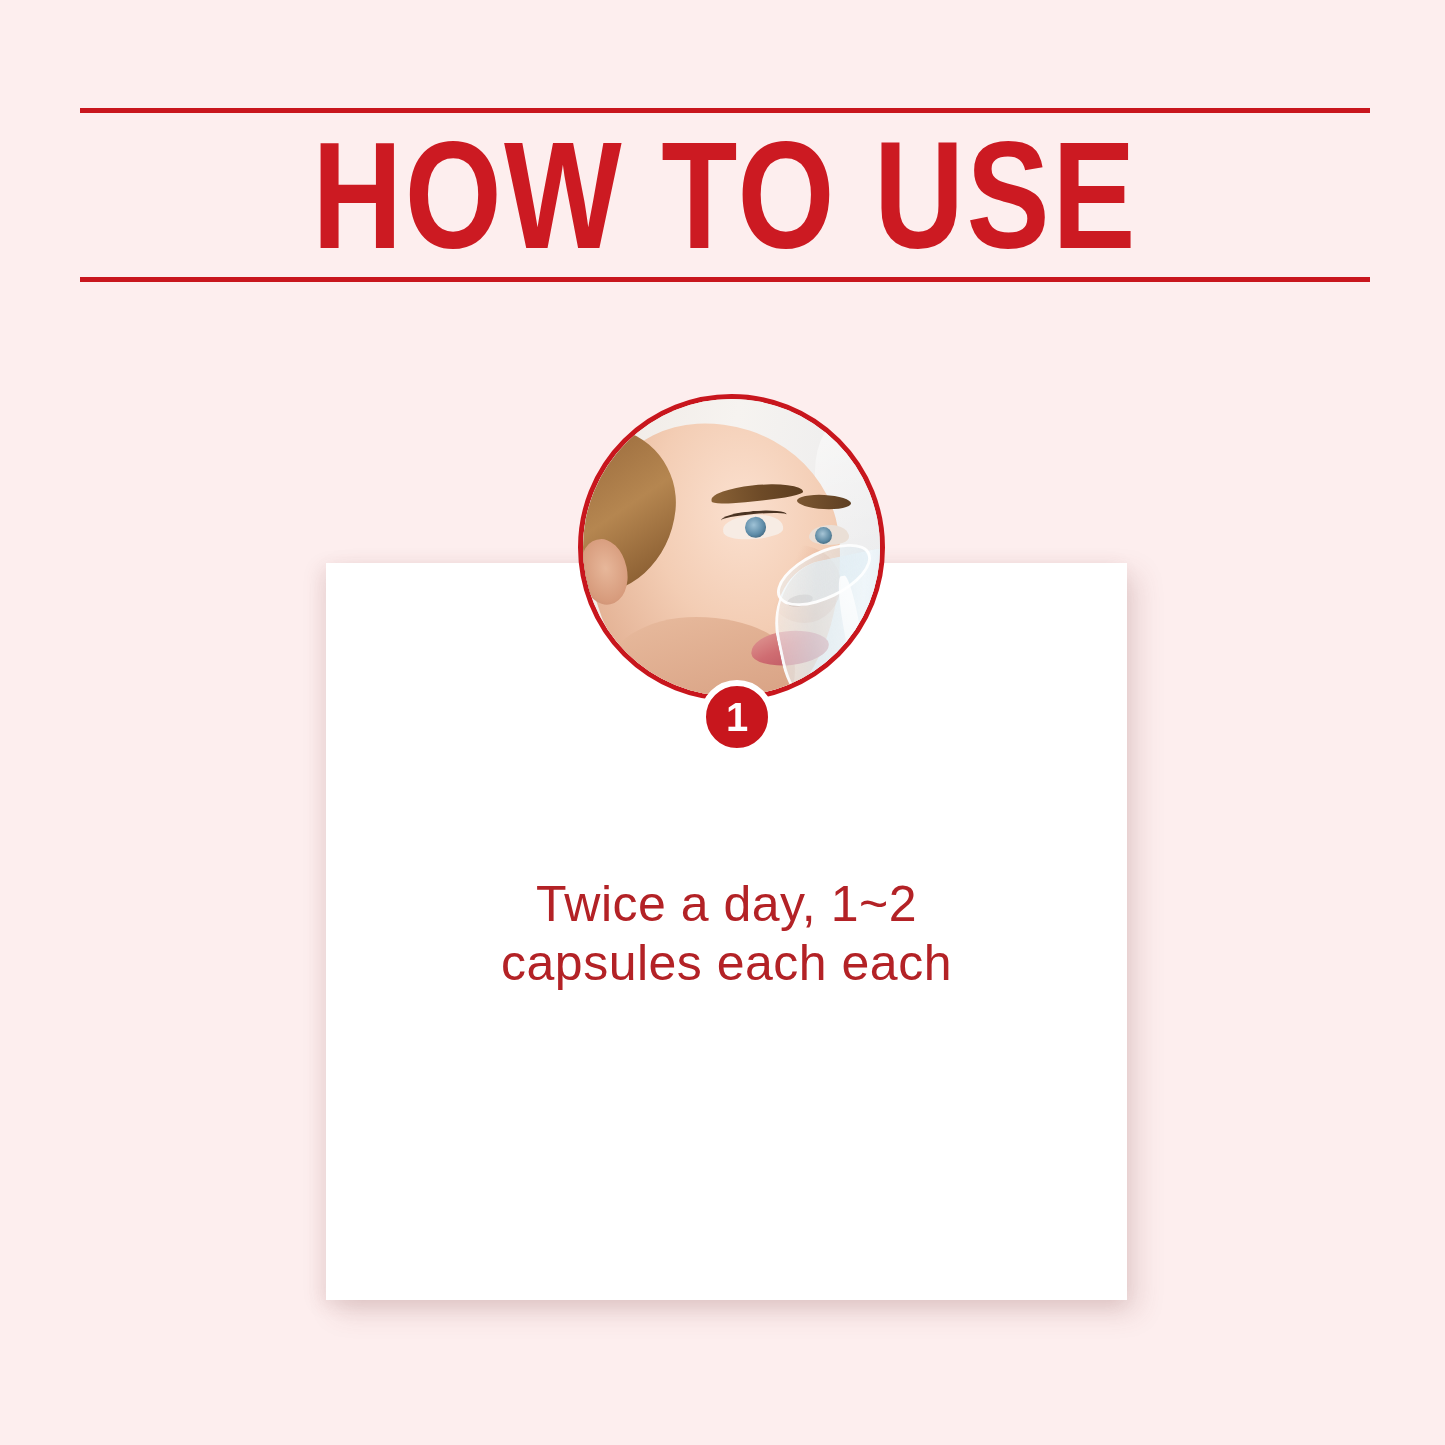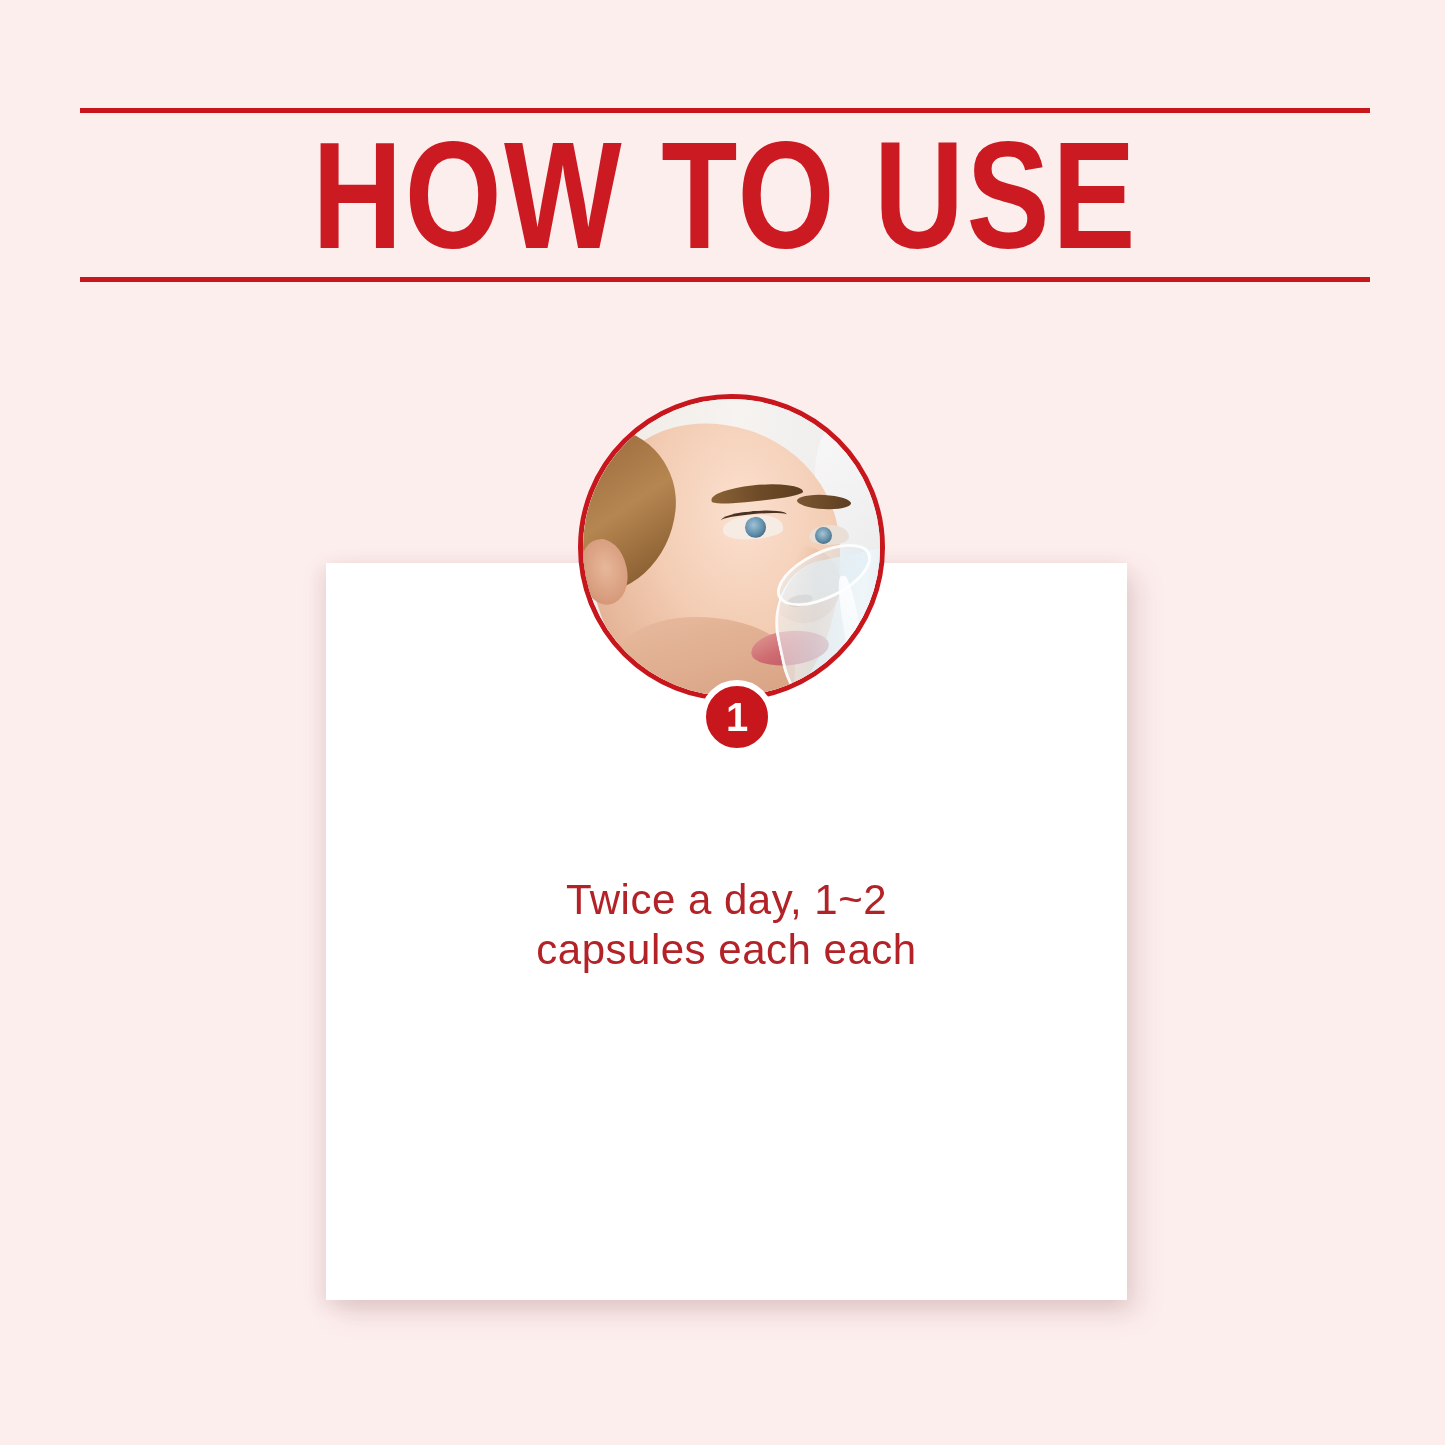--- a/index.html
+++ b/index.html
@@ -71,21 +71,21 @@
   }
 
   #card-text {
     position: absolute;
     left: 0;
     top: 312px;
     width: 100%;
     text-align: center;
     color: #b32226;
     font-family: "Liberation Sans Narrow", "Liberation Sans", sans-serif;
-    font-size: 42px;
+    font-size: 50px;
     font-weight: 400;
     line-height: 1.18;
     letter-spacing: 0.5px;
   }
   #card-text .line { display: block; white-space: nowrap; }
 
   
   #photo-circle {
     position: absolute;
     left: 578px;

